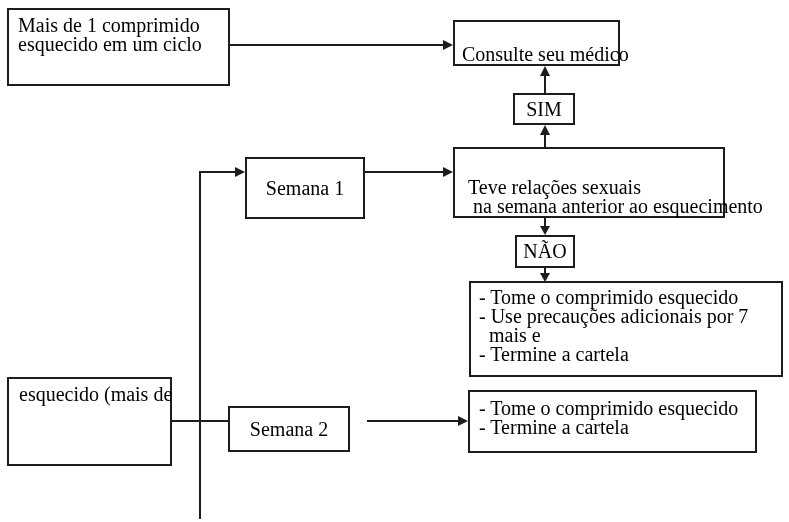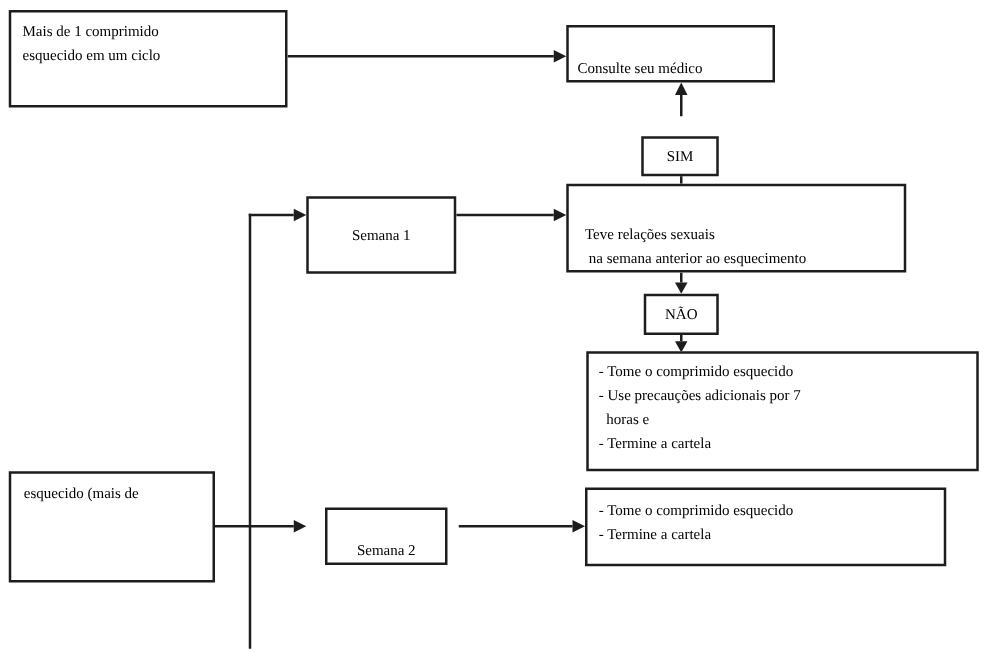--- a/index.html
+++ b/index.html
@@ -2,21 +2,21 @@
 <html><head>
 <meta charset="utf-8">
 <style>
   html, body { margin: 0; padding: 0; background: #ffffff; }
   #canvas {
     position: relative;
     width: 789px;
     height: 522px;
     background: #ffffff;
     font-family: "Liberation Serif", "DejaVu Serif", serif;
-    font-size: 12px;
+    font-size: 20px;
     line-height: 19px;
     color: #000000;
     overflow: hidden;
   }
   .box {
     position: absolute;
     box-sizing: border-box;
     border: 2px solid #1d1d1d;
     background: #ffffff;
   }
@@ -25,27 +25,27 @@
   .center-both { display: flex; align-items: center; justify-content: center; }
   .center-v { display: flex; flex-direction: column; justify-content: flex-end; }
   .arrow { position: absolute; width: 0; height: 0; }
   .arrow.right { border-top: 5px solid transparent; border-bottom: 5px solid transparent; border-left: 10px solid #1d1d1d; }
   .arrow.up    { border-left: 5px solid transparent; border-right: 5px solid transparent; border-bottom: 10px solid #1d1d1d; }
   .arrow.down  { border-left: 5px solid transparent; border-right: 5px solid transparent; border-top: 9px solid #1d1d1d; }
 
   
   #boxA      { left: 7px;   top: 8px;   width: 223px; height: 78px; padding: 6px 4px 0 9px; }
   #consult   { left: 453px; top: 20px;  width: 167px; height: 46px; padding-left: 7px; }
-  #sim       { left: 513px; top: 93px;  width: 62px;  height: 32px; margin-top: 16px; }
+  #sim       { left: 513px; top: 93px;  width: 62px;  height: 32px; }
   #week1     { left: 245px; top: 157px; width: 120px; height: 62px; }
   #teve      { left: 453px; top: 147px; width: 272px; height: 71px; padding-left: 13px; }
   #nao       { left: 515px; top: 235px; width: 60px;  height: 33px; }
   #result1   { left: 469px; top: 281px; width: 314px; height: 96px; padding: 5px 4px 0 8px; }
   #boxB      { left: 7px;   top: 377px; width: 165px; height: 89px; padding: 6px 2px 0 10px; }
-  #week2     { left: 260px; top: 406px; width: 98px; height: 46px; align-items: flex-end; }
+  #week2     { left: 228px; top: 406px; width: 122px; height: 46px; }
   #result2   { left: 468px; top: 390px; width: 289px; height: 63px; padding: 7px 4px 0 9px; }
 
   
   #ln-a-consult      { left: 230px; top: 44px;  width: 213px; height: 2px; }
   #ar-a-consult      { left: 443px; top: 40px; }
   #ln-sim-consult    { left: 544px; top: 76px;  width: 2px;   height: 17px; }
   #ar-sim-consult    { left: 540px; top: 66px; }
   #ln-teve-sim       { left: 544px; top: 135px; width: 2px;   height: 12px; }
   #ar-teve-sim       { left: 540px; top: 125px; }
   #ln-trunk          { left: 199px; top: 171px; width: 2px;   height: 348px; }
@@ -118,21 +118,21 @@
     <div class="tline"> na semana anterior ao esquecimento</div>
   </div>
 
   <div class="box center-both" id="nao">
     <div class="tline">NÃO</div>
   </div>
 
   <div class="box" id="result1">
     <div class="tline">- Tome o comprimido esquecido</div>
     <div class="tline">- Use precauções adicionais por 7</div>
-    <div class="tline">  horas e</div>
+    <div class="tline">  mais e</div>
     <div class="tline">- Termine a cartela</div>
   </div>
 
   <div class="box" id="boxB">
     <div class="tline">esquecido (mais de</div>
   </div>
 
   <div class="box center-both" id="week2">
     <div class="tline">Semana 2</div>
   </div>

